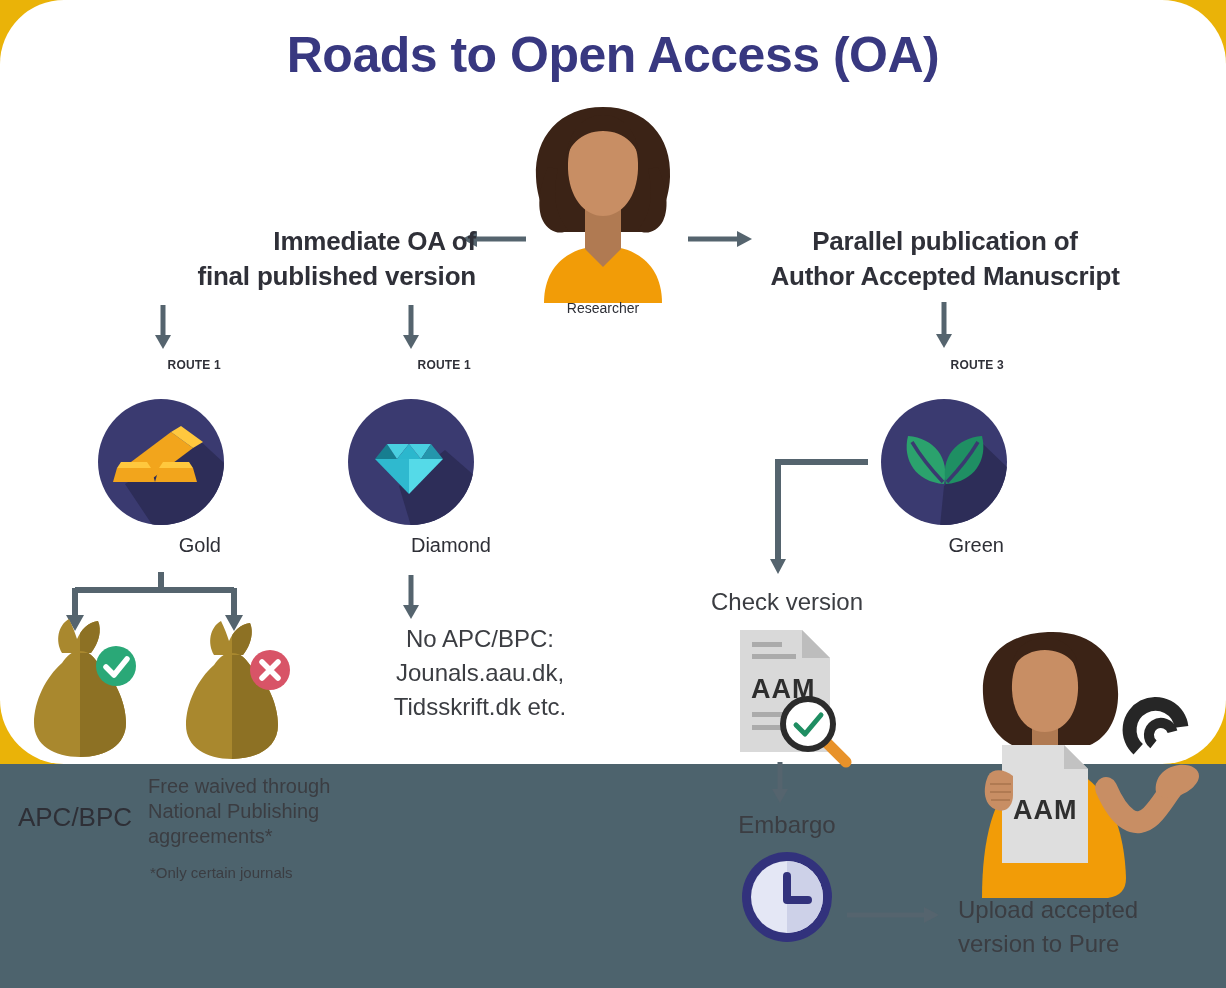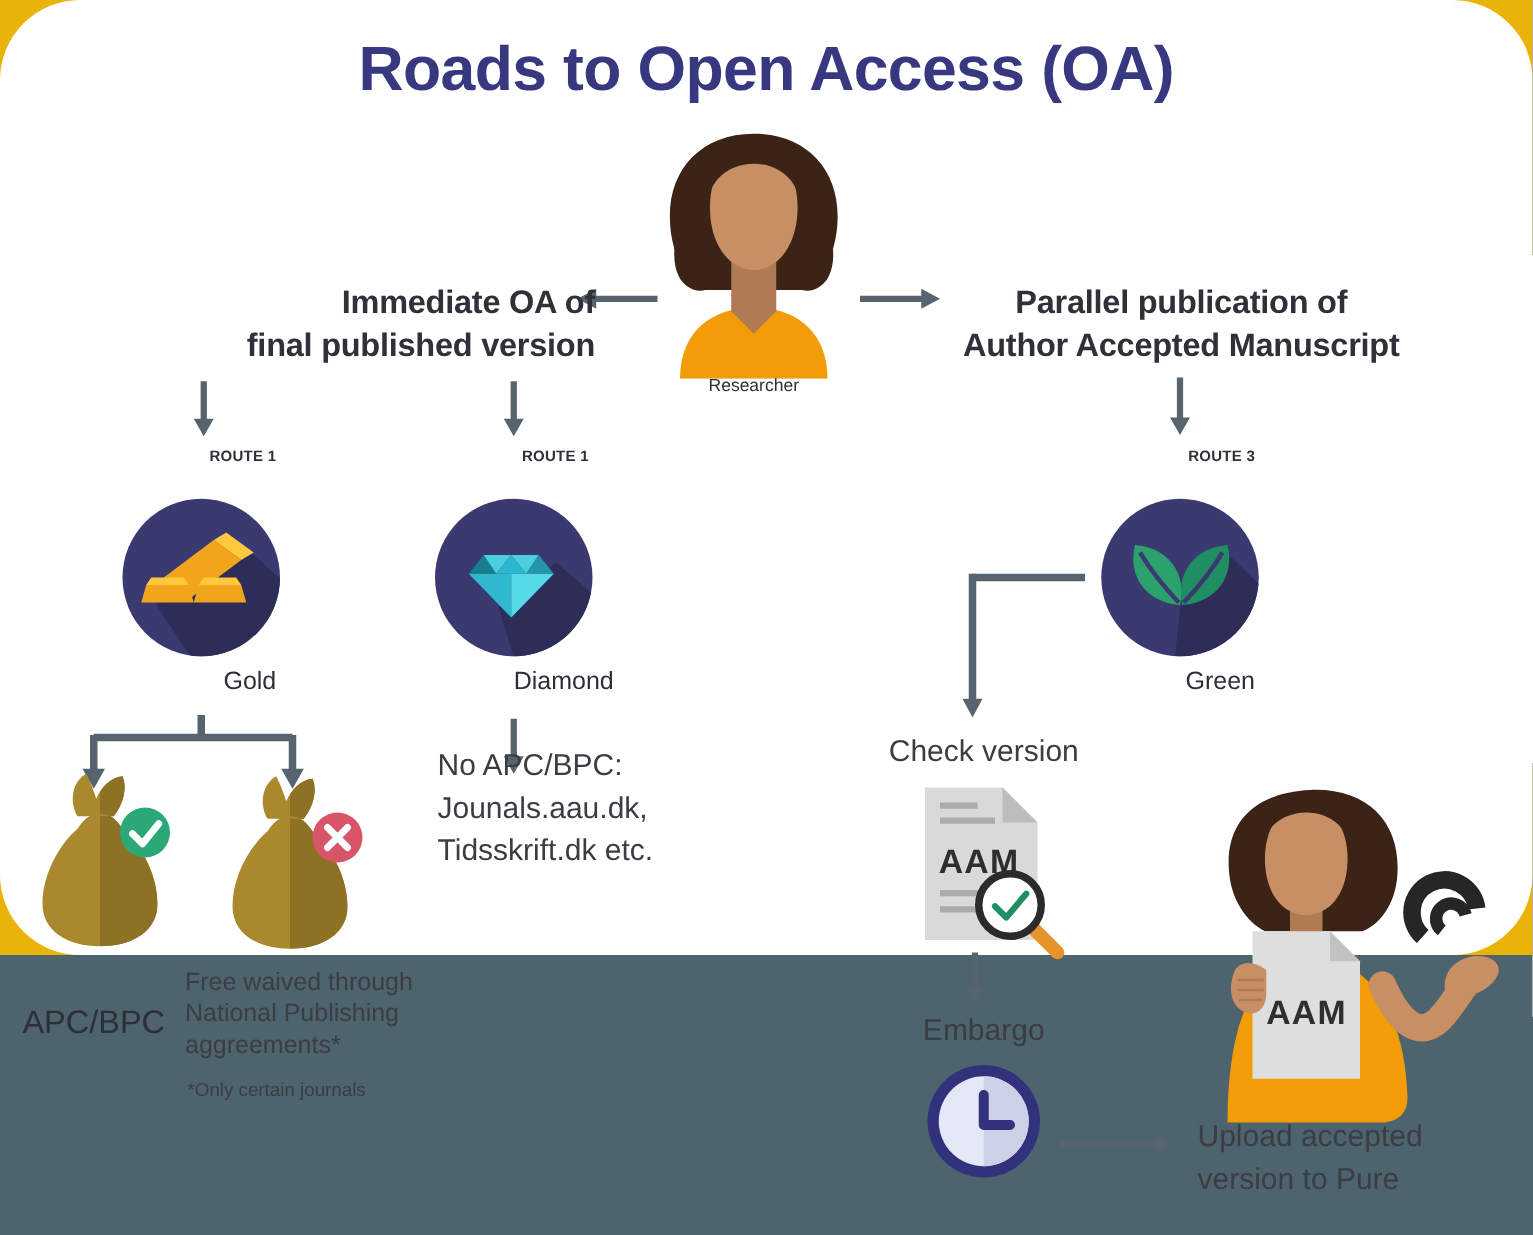--- a/index.html
+++ b/index.html
@@ -165,21 +165,21 @@
   </svg>
 
   <div class="abs apc" style="left:14px;top:774px;width:122px;text-align:center;margin-top:28px;">APC/BPC</div>
   <div class="abs small-text" style="left:148px;top:774px;width:210px;">Free waived through National Publishing aggreements*</div>
   <div class="abs footnote" style="left:150px;top:864px;width:210px;">*Only certain journals</div>
 
   <svg class="abs" style="left:399px;top:573px;" width="24" height="48">
     <line x1="12" y1="2" x2="12" y2="33" stroke="#55646e" stroke-width="5"></line>
     <polygon points="4,32 20,32 12,46" fill="#55646e"></polygon>
   </svg>
-  <div class="abs body-text" style="left:350px;top:596px;width:260px;">
+  <div class="abs body-text" style="left:350px;top:622px;width:260px;text-align:center;">
     <div>No APC/BPC:</div>
     <div>Jounals.aau.dk,</div>
     <div>Tidsskrift.dk etc.</div>
   </div>
 
   <svg class="abs" style="left:770px;top:450px;" width="100" height="128">
     <line x1="98" y1="12" x2="8" y2="12" stroke="#55646e" stroke-width="6"></line>
     <line x1="8" y1="9" x2="8" y2="110" stroke="#55646e" stroke-width="6"></line>
     <polygon points="0,109 16,109 8,124" fill="#55646e"></polygon>
   </svg>

